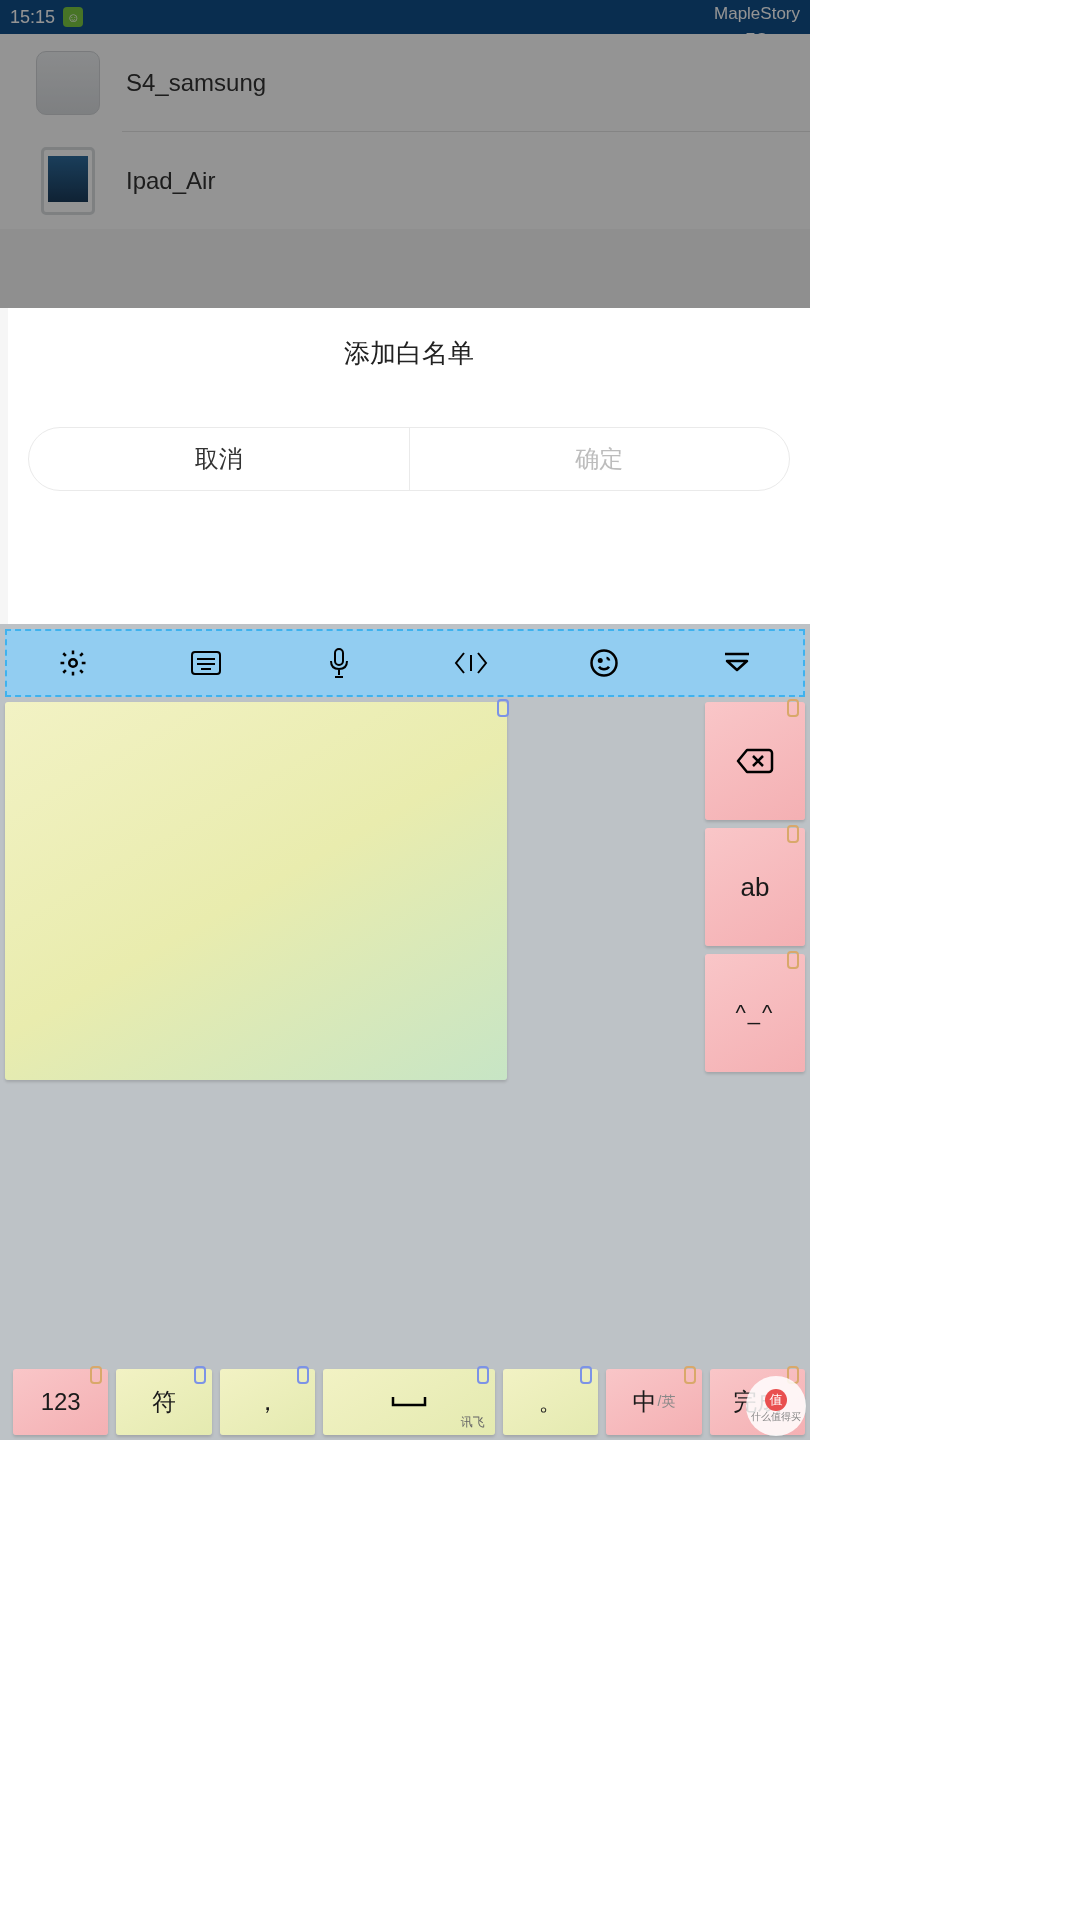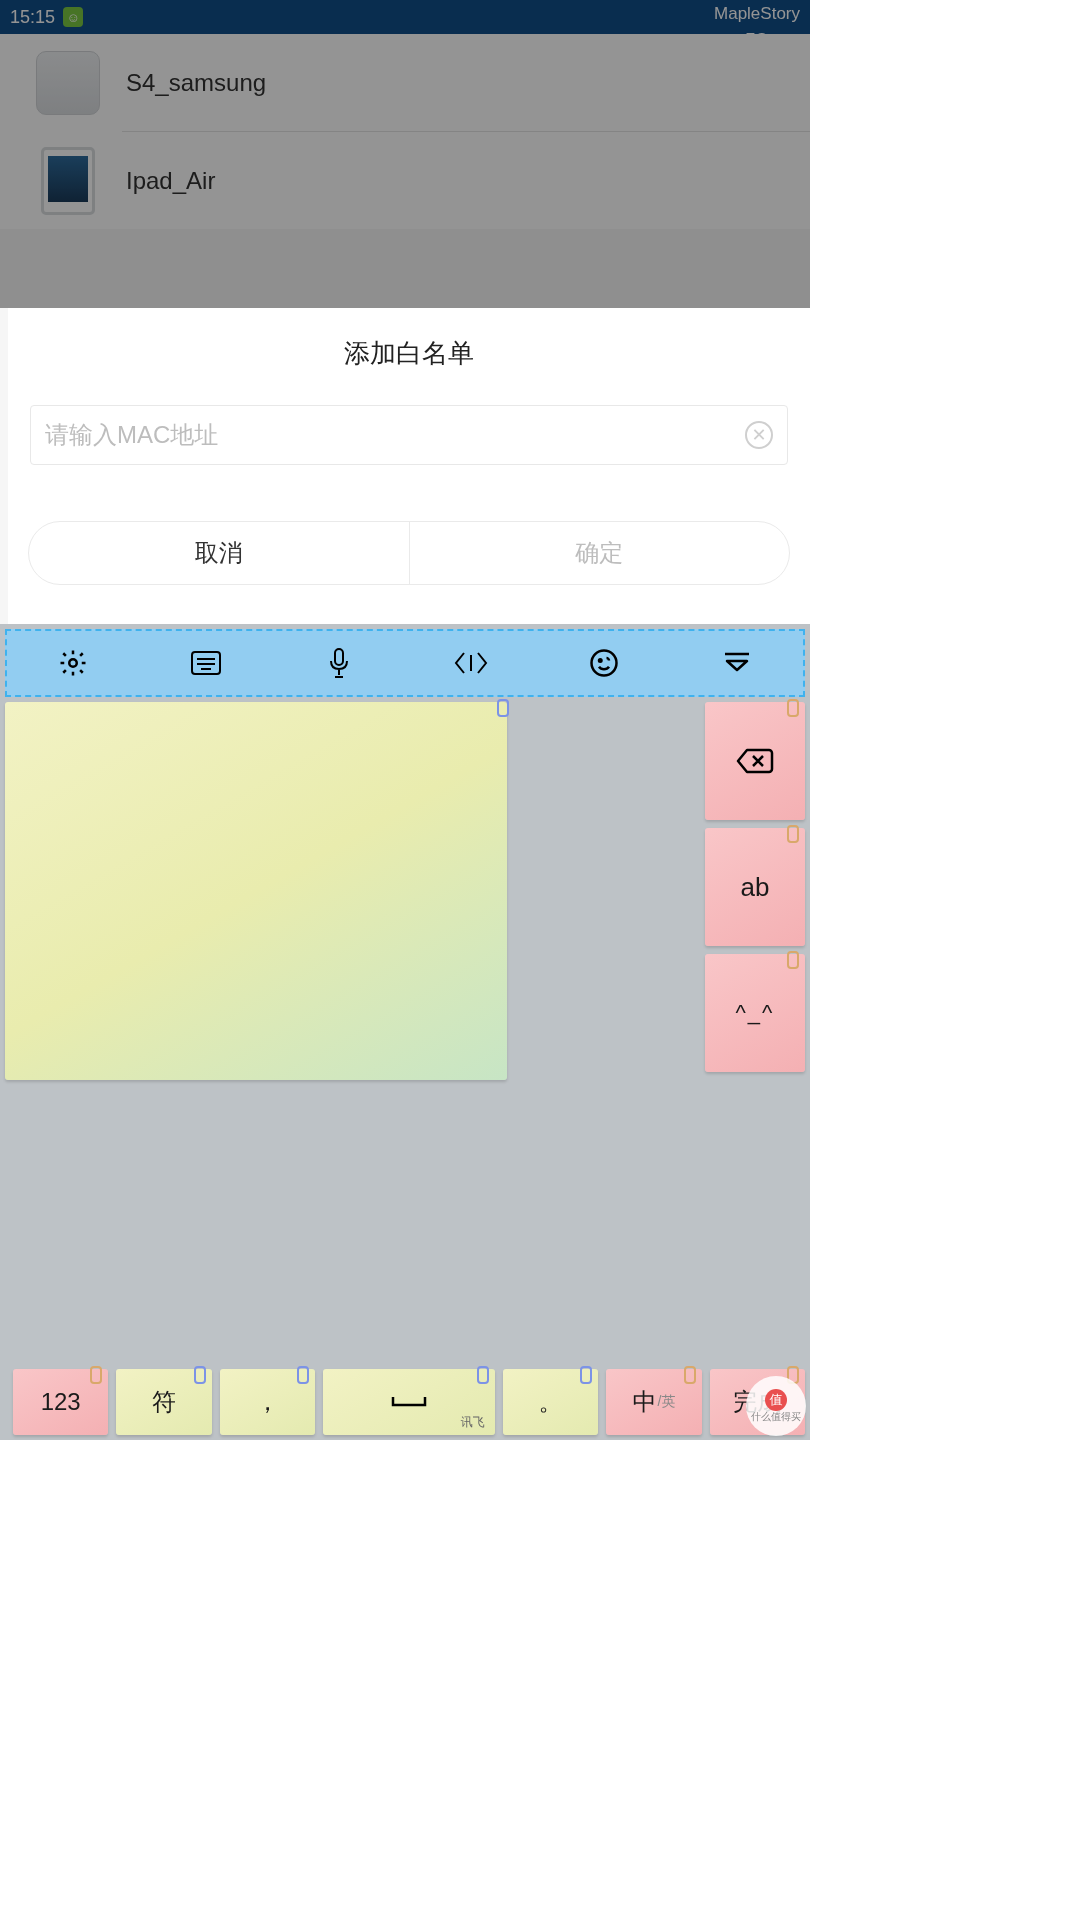--- a/index.html
+++ b/index.html
@@ -118,24 +118,20 @@
           <div class="dev-icon tablet"></div>
         </div>
       <div class="dev-name">Ipad_Air</div>
     </div>
   </div>
 
   <div class="dim-overlay"></div>
 
   <div class="modal">
     <div class="modal-title">添加白名单</div>
-    <div class="input-wrap">
-      <input type="text" placeholder="请输入MAC地址" style="">
-      <div class="clear-btn">✕</div>
-    </div>
     <div class="btn-row">
       <div class="btn btn-cancel">取消</div>
       <div class="btn btn-ok">确定</div>
     </div>
   </div>
 
   <div class="kbd">
     <div class="kbd-toolbar">
       <div class="tbtn">
         <svg width="30" height="30" viewBox="0 0 24 24" fill="none" stroke="#000" stroke-width="2">

